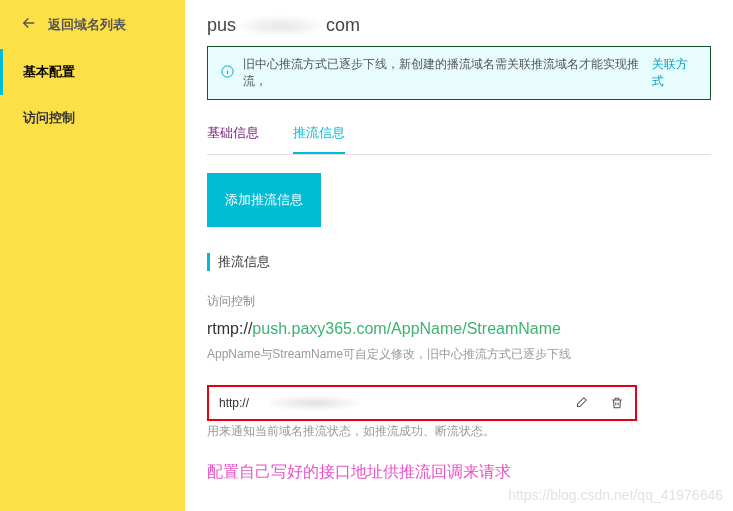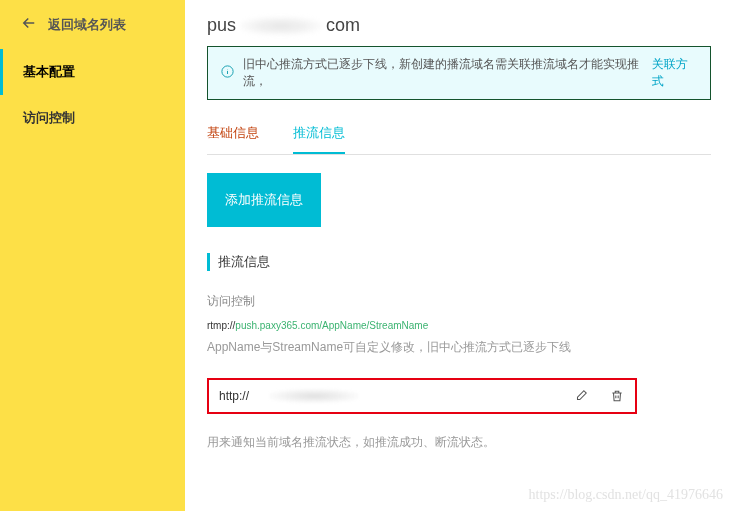--- a/index.html
+++ b/index.html
@@ -10,35 +10,35 @@
     .back-row svg { width: 18px; height: 18px; margin-right: 10px; stroke: #555; }
     .side-item { padding: 14px 20px; color: #333; cursor: pointer; border-left: 3px solid transparent; }
     .side-item.active { border-left-color: #00bcd4; color: #000; }
     .main { flex: 1; padding: 0 22px; position: relative; }
     .title-row { padding: 15px 0 10px; font-size: 18px; color: #444; display: flex; align-items: center; gap: 4px; }
     .smudge { display: inline-block; width: 82px; height: 18px; background: radial-gradient(ellipse at center, #e7e7e7 0%, #f0f0f0 40%, transparent 80%); filter: blur(2px); }
     .notice { display: flex; align-items: center; background: #e8fbfd; border: 1px solid #14532d; padding: 9px 12px; font-size: 12px; color: #555; }
     .notice svg { width: 15px; height: 15px; margin-right: 8px; stroke: #1aa2b3; fill: none; flex-shrink: 0; }
     .notice a { color: #00a4c7; margin-left: 4px; text-decoration: none; }
     .tabs { display: flex; border-bottom: 1px solid #e0e0e0; margin-top: 14px; }
-    .tab { padding: 10px 0; margin-right: 34px; color: #c2410c; cursor: pointer; border-bottom: 2px solid transparent; }
+    .tab { padding: 10px 0; margin-right: 34px; color: #701a75; cursor: pointer; border-bottom: 2px solid transparent; }
     .tab.active { color: #00bcd4; border-bottom-color: #00bcd4; }
     .btn-primary { display: inline-block; margin-top: 18px; background: #00bcd4; color: #fff; padding: 18px 18px; font-size: 13px; border: none; cursor: pointer; }
     .section-title { margin-top: 26px; border-left: 3px solid #00bcd4; padding-left: 8px; font-size: 13px; color: #333; }
     .field-block { margin-top: 22px; }
     .field-label { color: #888; font-size: 12px; margin-bottom: 10px; }
-    .field-value { font-size: 10px; color: #333; margin-bottom: 8px; }
+    .field-value { font-size: 16px; color: #333; margin-bottom: 8px; }
     .field-value .green { color: #3cb371; }
     .field-hint { font-size: 12px; color: #999; }
     .callback-box { border: 2px solid #e60012; padding: 8px 10px; margin-top: 8px; display: flex; align-items: center; gap: 20px; font-size: 12px; color: #333; width: 430px; }
     .smudge-sm { display: inline-block; width: 90px; height: 14px; background: radial-gradient(ellipse at center, #e0e0e0 0%, #efefef 40%, transparent 80%); filter: blur(1.5px); }
     .icon-btn { width: 16px; height: 16px; cursor: pointer; display: inline-flex; align-items: center; justify-content: center; }
     .icon-btn svg { width: 14px; height: 14px; stroke: #555; fill: none; }
     .annotation { margin-top: 22px; color: #e754c6; font-size: 16px; font-family: "SimSun", serif; }
-    .watermark { position: absolute; bottom: 8px; right: 10px; color: #e2e2e2; font-size: 14px; font-family: Liberation Serif, serif; pointer-events: none; }
+    .watermark { position: absolute; bottom: 8px; right: 10px; color: #e2e2e2; font-size: 14px; font-family: Liberation Sans, sans-serif; pointer-events: none; }
   </style>
 </head>
 <body>
 
 <div class="page">
   <aside class="sidebar">
     <div class="back-row">
       <span class="icon">
         <svg viewBox="0 0 24 24" stroke-width="2" fill="none">
             <path d="M19 12H5M11 18l-6-6 6-6"></path>
@@ -103,19 +103,20 @@
           <svg viewBox="0 0 24 24" stroke-width="1.8">
               <path d="M17 3l4 4-11 11H6v-4L17 3z"></path>
             </svg>
         </span>
         <span class="icon-btn">
           <svg viewBox="0 0 24 24" stroke-width="1.8">
               <path d="M4 7h16M10 11v5M14 11v5M6 7l1 13h10l1-13M9 7V4h6v3"></path>
             </svg>
         </span>
       </div>
-      <div class="field-hint" style="margin-top:20px">用来通知当前域名推流状态，如推流成功、断流状态。</div>
+      <div class="field-hint" style="margin-top:2px">用来通知当前域名推流状态，如推流成功、断流状态。</div>
     </div>
 
+    <div class="annotation">配置自己写好的接口地址供推流回调来请求</div>
 
     <div class="watermark">https://blog.csdn.net/qq_41976646</div>
   </main>
 </div>
 
 </body></html>

